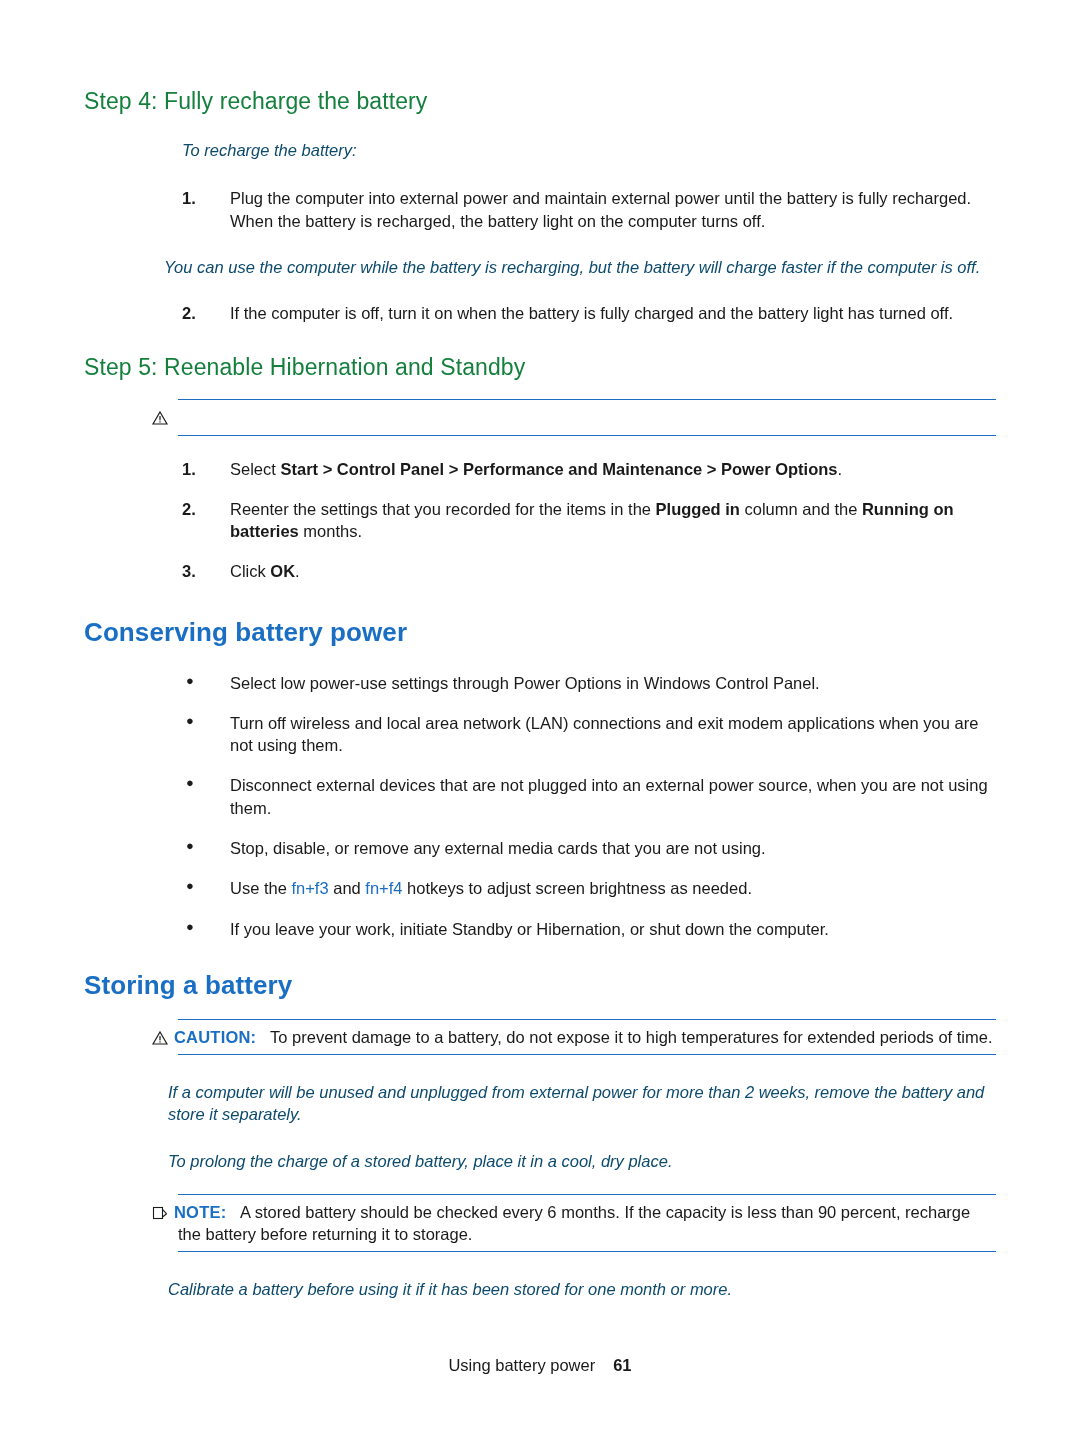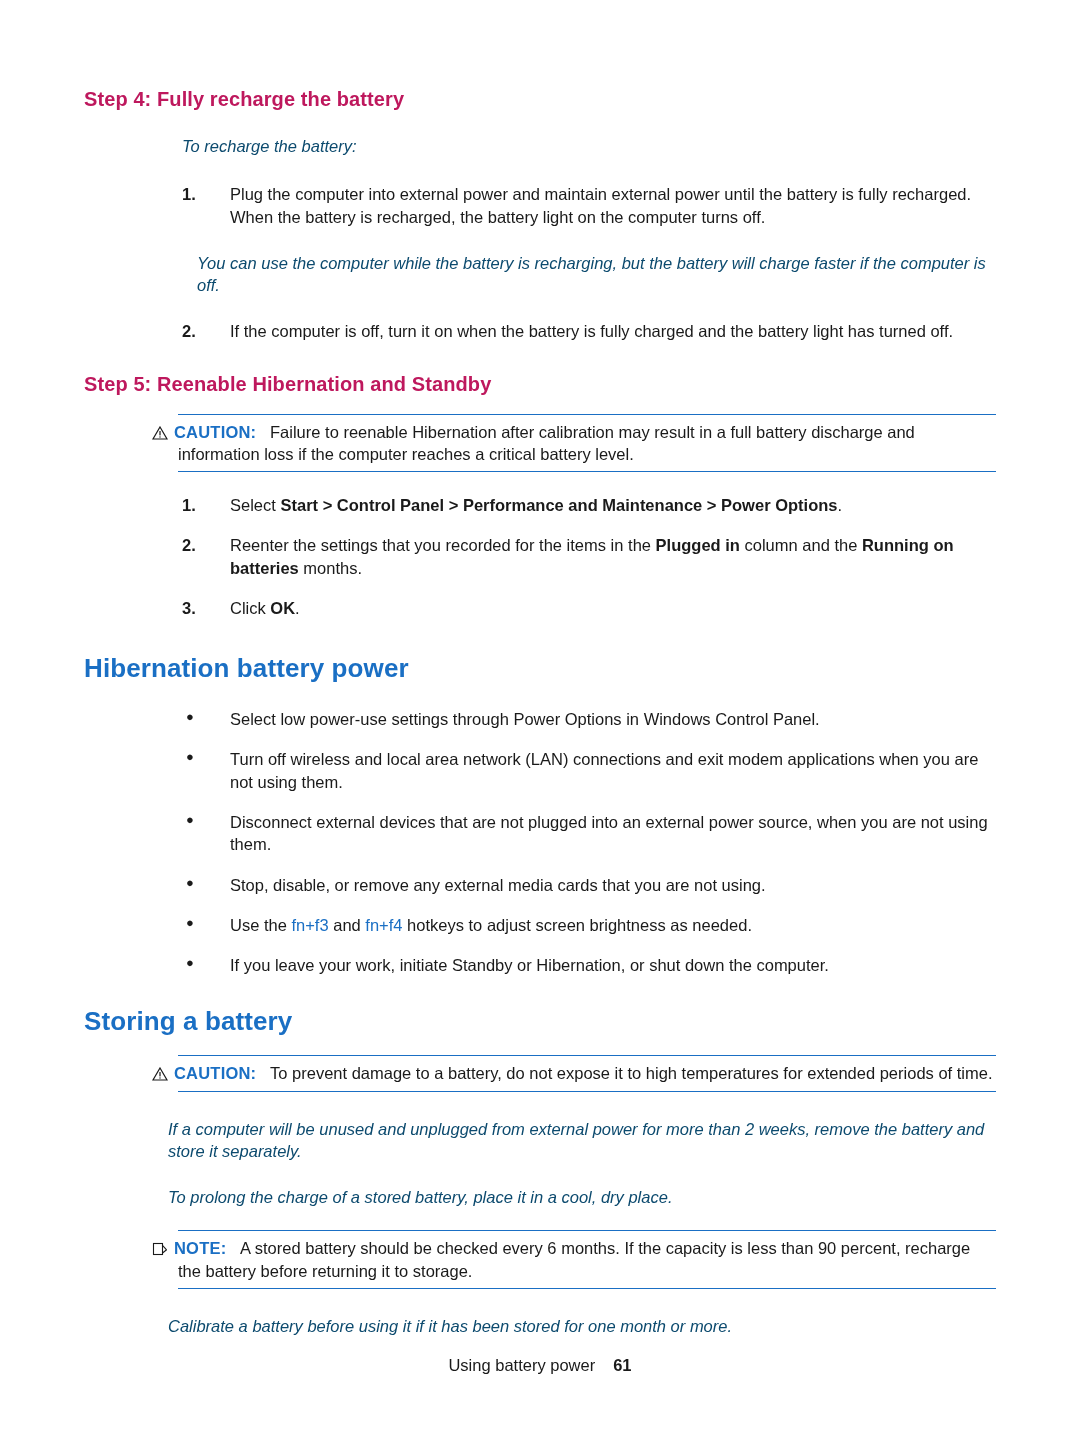--- a/index.html
+++ b/index.html
@@ -15,23 +15,23 @@
     position: relative;
   }
   .page {
     position: relative;
     width: 1080px;
     height: 1437px;
     box-sizing: border-box;
     padding: 88px 84px 0 84px;
   }
   .h2 {
-    color: #be185d;
-    font-size: 20px;
-    font-weight: bold;
+    color: #15803d;
+    font-size: 23px;
+    font-weight: normal;
     margin: 0 0 0 0;
     letter-spacing: 0.1px;
   }
   .h1 {
     color: #1a6fc4;
     font-size: 26px;
     font-weight: bold;
     margin: 0;
     letter-spacing: 0.1px;
   }
@@ -160,21 +160,21 @@
 
   <ol class="numlist">
     <li>
       <span class="num">1.</span>
       <span>Plug the computer into external power and maintain external power until the battery is fully recharged. When the battery is recharged, the battery light on the computer turns off.</span>
     </li>
   </ol>
 
   <div class="sp-24"></div>
 
-  <p class="para body-text" style="margin-left:113px;">You can use the computer while the battery is recharging, but the battery will charge faster if the computer is off.</p>
+  <p class="para body-text" style="margin-left:80px;">You can use the computer while the battery is recharging, but the battery will charge faster if the computer is off.</p>
 
   <div class="sp-24"></div>
 
   <ol class="numlist">
     <li>
       <span class="num">2.</span>
       <span>If the computer is off, turn it on when the battery is fully charged and the battery light has turned off.</span>
     </li>
   </ol>
 
@@ -184,21 +184,21 @@
 
   <div class="sp-18"></div>
 
   <div class="admon">
     <span class="glyph">
       <svg class="icn" width="16" height="14" viewBox="0 0 16 14" aria-hidden="true">
         <polygon points="8,1 15,13 1,13" fill="none" stroke="#1a1a1a" stroke-width="1.2"></polygon>
         <rect x="7.4" y="5" width="1.2" height="4.4" fill="#1a1a1a"></rect>
         <rect x="7.4" y="10.4" width="1.2" height="1.2" fill="#1a1a1a"></rect>
       </svg>
-    </span><span class="admon-inner" style="margin-left:0;"><span class="lead">CAUTION:</span>&nbsp;&nbsp;&nbsp;<span>Failure to reenable Hibernation after calibration may result in a full battery discharge and information loss if the computer reaches a critical battery level.</span></span>
+    </span>
   </div>
 
   <div class="sp-22"></div>
 
   <ol class="numlist">
     <li>
       <span class="num">1.</span>
       <span><span>Select </span><b>Start &gt; Control Panel &gt; Performance and Maintenance &gt; Power Options</b><span>.</span></span>
     </li>
     <li style="margin-top:18px;">
@@ -206,21 +206,21 @@
       <span><span>Reenter the settings that you recorded for the items in the </span><b>Plugged in</b><span> column and the </span><b>Running on batteries</b><span> months.</span></span>
     </li>
     <li style="margin-top:18px;">
       <span class="num">3.</span>
       <span><span>Click </span><b>OK</b><span>.</span></span>
     </li>
   </ol>
 
   <div class="sp-34"></div>
 
-  <h1 class="h1">Hibernation battery power</h1>
+  <h1 class="h1">Conserving battery power</h1>
 
   <div class="sp-24"></div>
 
   <ul class="bullist">
     <li>
       <span class="bul">●</span>
       <span>Select low power-use settings through Power Options in Windows Control Panel.</span>
     </li>
     <li style="margin-top:18px;">
       <span class="bul">●</span>

